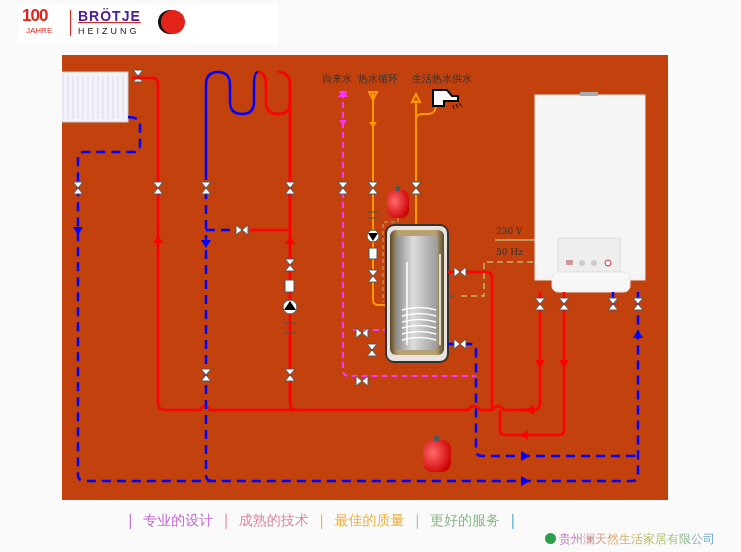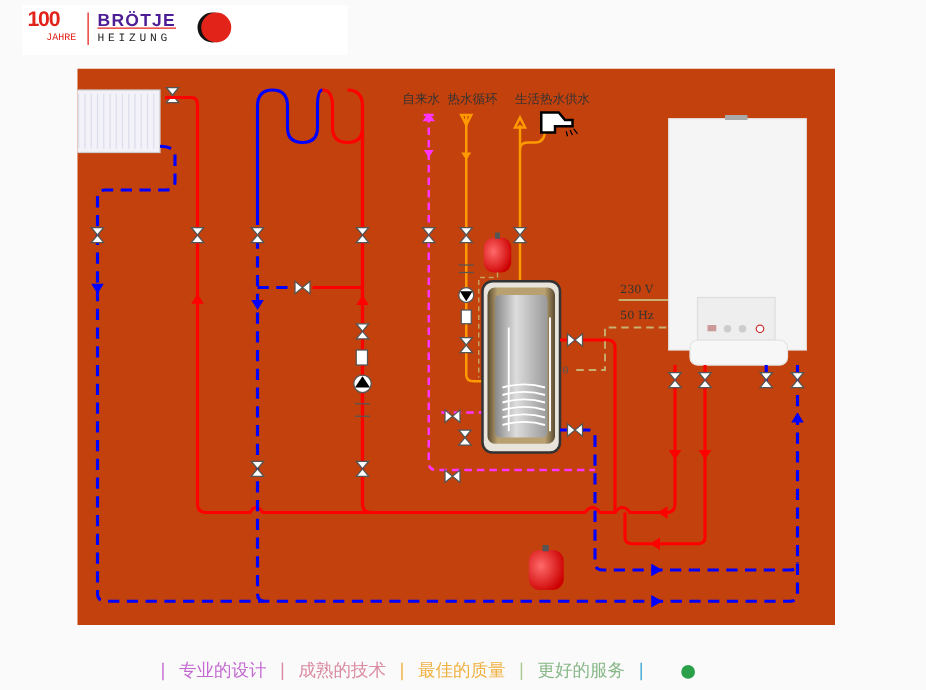--- a/index.html
+++ b/index.html
@@ -1,28 +1,28 @@
 <!DOCTYPE html>
 <html><head>
 <meta charset="utf-8">
 <style>
   html,body{margin:0;padding:0;}
   body{width:741px;height:552px;background:#fafafa;position:relative;overflow:hidden;font-family:"DejaVu Sans",sans-serif;}
   .abs{position:absolute;}
   #logo{left:18px;top:4px;width:260px;height:40px;background:#fff;}
   .logo100{position:absolute;left:4px;top:4px;font-family:"Liberation Sans",sans-serif;font-weight:bold;color:#e2231a;font-size:17px;letter-spacing:-1px;line-height:16px;}
-  .logojahre{position:absolute;left:19px;top:22px;font-family:Liberation Mono, monospace;color:#e2231a;font-size:8px;}
+  .logojahre{position:absolute;left:8px;top:22px;font-family:Liberation Sans, sans-serif;color:#e2231a;font-size:8px;}
   .logosep{position:absolute;left:52px;top:6px;width:1px;height:26px;background:#e2231a;}
   .logobrand{position:absolute;left:60px;top:4px;font-family:"Liberation Sans",sans-serif;font-weight:bold;font-size:14px;color:#4c1d95;letter-spacing:1px;text-decoration:underline;text-decoration-color:#e2231a;}
-  .logosub{position:absolute;left:60px;top:22px;font-family:Liberation Mono, monospace;font-size:9px;color:#222;letter-spacing:3px;}
+  .logosub{position:absolute;left:60px;top:22px;font-family:Liberation Sans, sans-serif;font-size:9px;color:#222;letter-spacing:3px;}
   .logodot{position:absolute;left:143px;top:6px;width:24px;height:24px;border-radius:50%;background:#e2231a;box-shadow:-3px 0 0 #111;}
   .logocn{position:absolute;left:172px;top:6px;font-size:18px;font-weight:bold;color:#222;}
   #diagram{left:62px;top:55px;width:606px;height:445px;background:#c2410c;}
   svg text{font-family:"DejaVu Serif",serif;}
-  #slogan{left:125px;top:512px;font-family:"DejaVu Serif",serif;font-size:14px;white-space:nowrap;margin-top:16px;}
+  #slogan{left:125px;top:512px;font-family:"DejaVu Serif",serif;font-size:14px;white-space:nowrap;}
   #slogan span{margin:0 3px;}
   #company{left:545px;top:531px;font-family:"DejaVu Serif",serif;font-size:12px;white-space:nowrap;}
 </style>
 </head>
 <body>
 
 <div id="logo" class="abs">
   <div class="logo100">100</div>
   <div class="logojahre">JAHRE</div>
   <div class="logosep"></div>
@@ -215,14 +215,14 @@
   <span style="color:#d98aa0">|</span>
   <span style="color:#d98aa0">成熟的技术</span>
   <span style="color:#f0b040">|</span>
   <span style="color:#f0b040">最佳的质量</span>
   <span style="color:#a8c890">|</span>
   <span style="color:#88b888">更好的服务</span>
   <span style="color:#40a8d8">|</span>
 </div>
 
 <div id="company" class="abs">
-  <span style="display:inline-block;width:11px;height:11px;border-radius:50%;background:#2aa04a;vertical-align:-1px;margin-right:3px;"></span>
+  <span style="display:inline-block;width:11px;height:11px;border-radius:50%;background:#2aa04a;vertical-align:-1px;margin-right:3px;"></span><span style="background:linear-gradient(90deg,#b060d0,#e0a060,#a8c060,#60a0d0);-webkit-background-clip:text;background-clip:text;color:transparent;">贵州澜天然生活家居有限公司</span>
 </div>
 
 </body></html>

